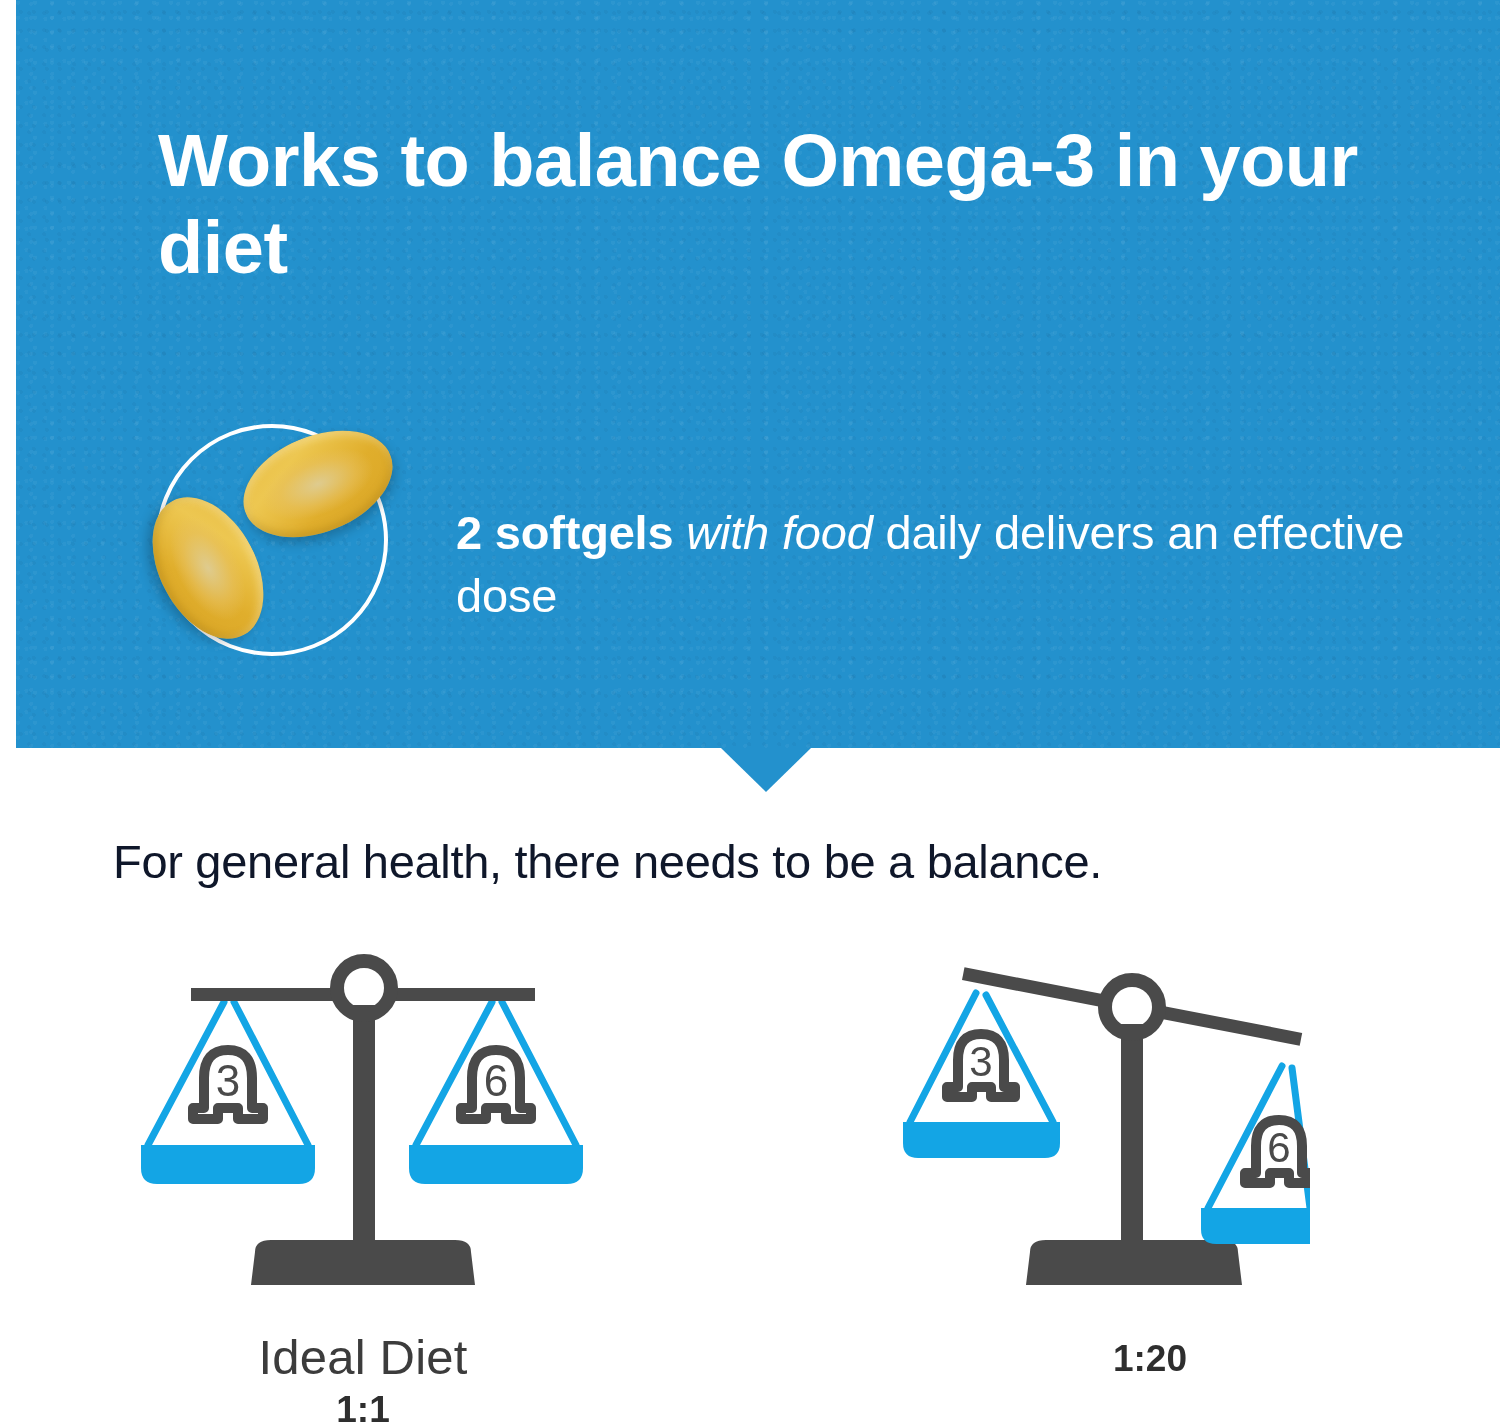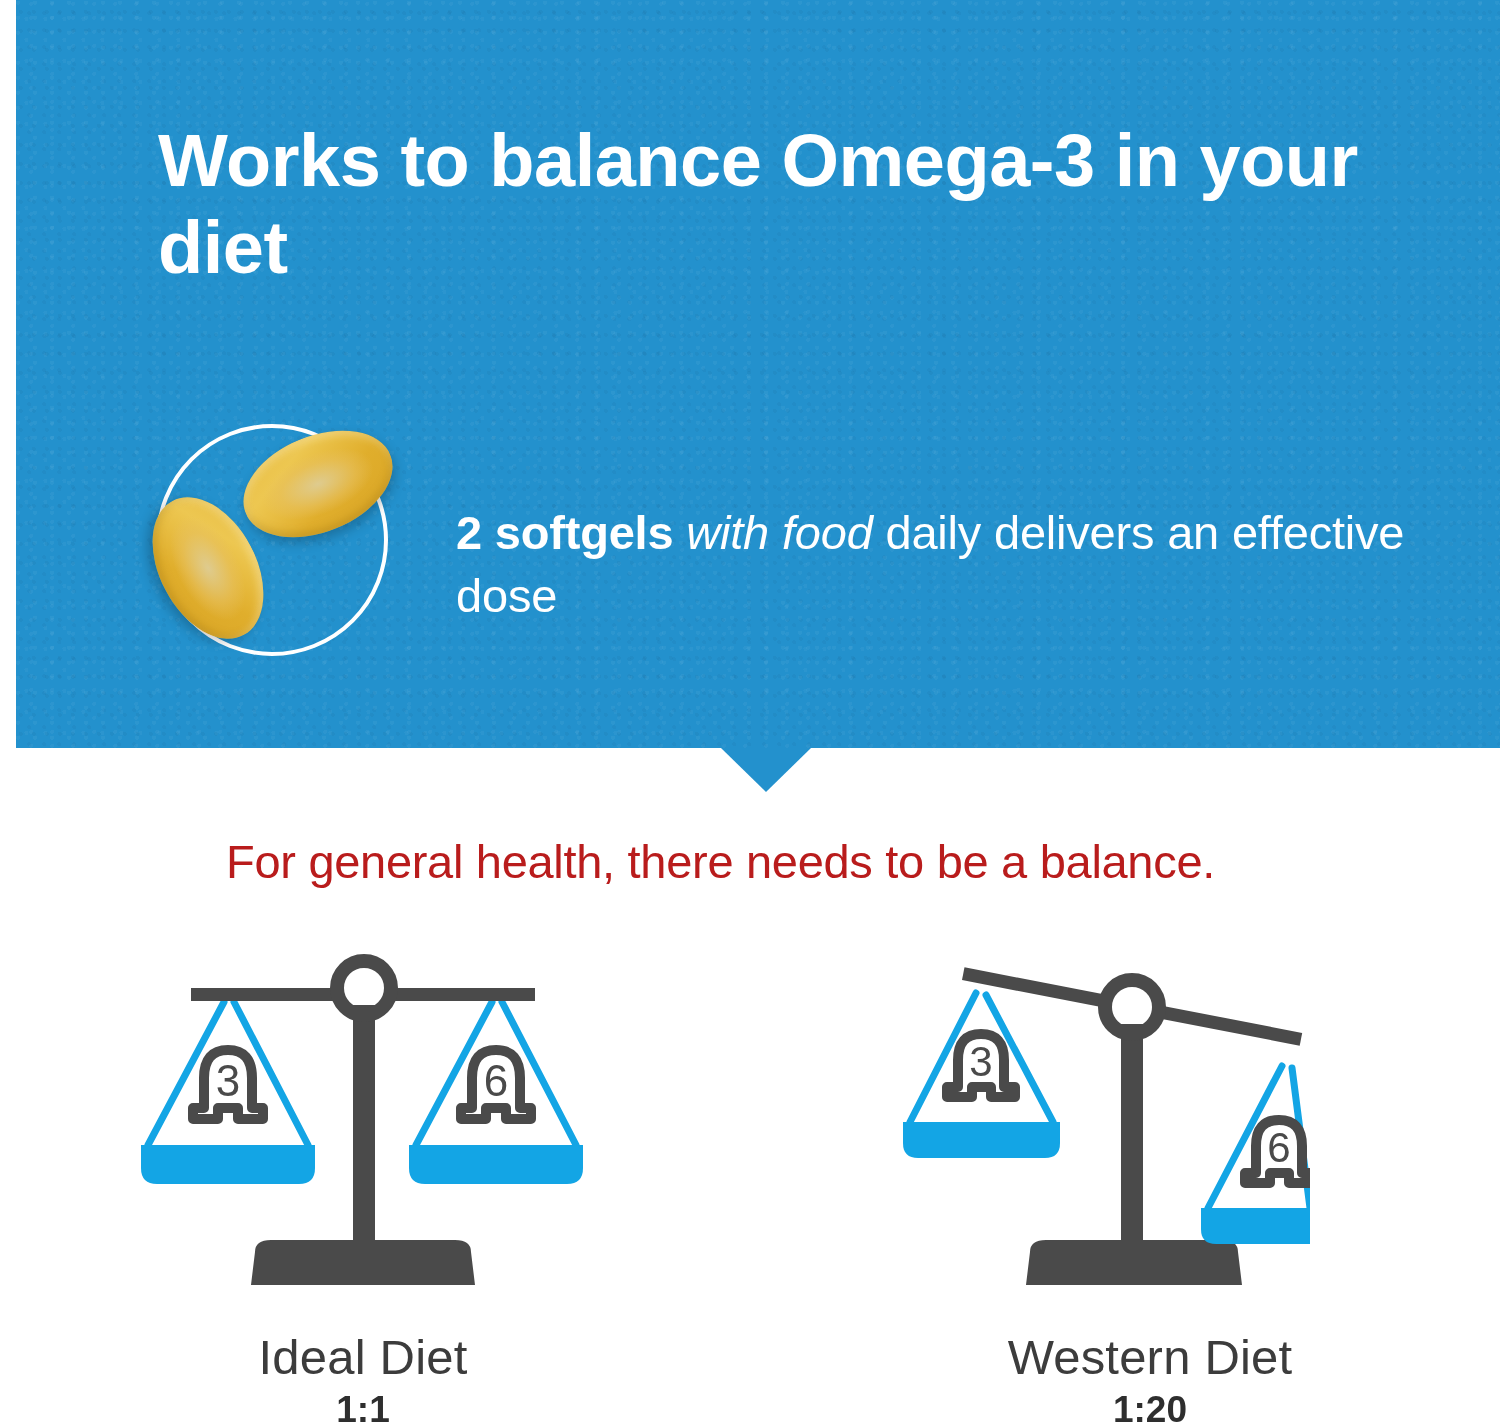--- a/index.html
+++ b/index.html
@@ -72,22 +72,22 @@
     line-height:1.33;
     letter-spacing:-0.2px;
     margin-top:34px;
   }
   .dose-text .b { font-weight:700; }
   .dose-text .i { font-style:italic; }
 
   
   .subhead {
     position:absolute; left:0; top:834px; width:1215px;
-    text-align:right;
-    color:#b91c1c;
+    text-align:center;
+    color:#0f172a;
     font-size:47px;
     font-weight:400;
     letter-spacing:-0.3px;
   }
 
   .scales-row { position:absolute; left:0; top:950px; width:1500px; height:360px; }
 
   .caption {
     position:absolute; top:1332px; width:520px; text-align:center;
   }
@@ -199,15 +199,14 @@
   </svg>
 
 </div>
 
 <div class="caption caption-left">
   <div class="name">Ideal Diet</div>
   <div class="ratio">1:1</div>
 </div>
 
 <div class="caption caption-right">
-  <div class="name">Western Diet</div>
   <div class="ratio">1:20</div>
 </div>
 
 </body></html>

